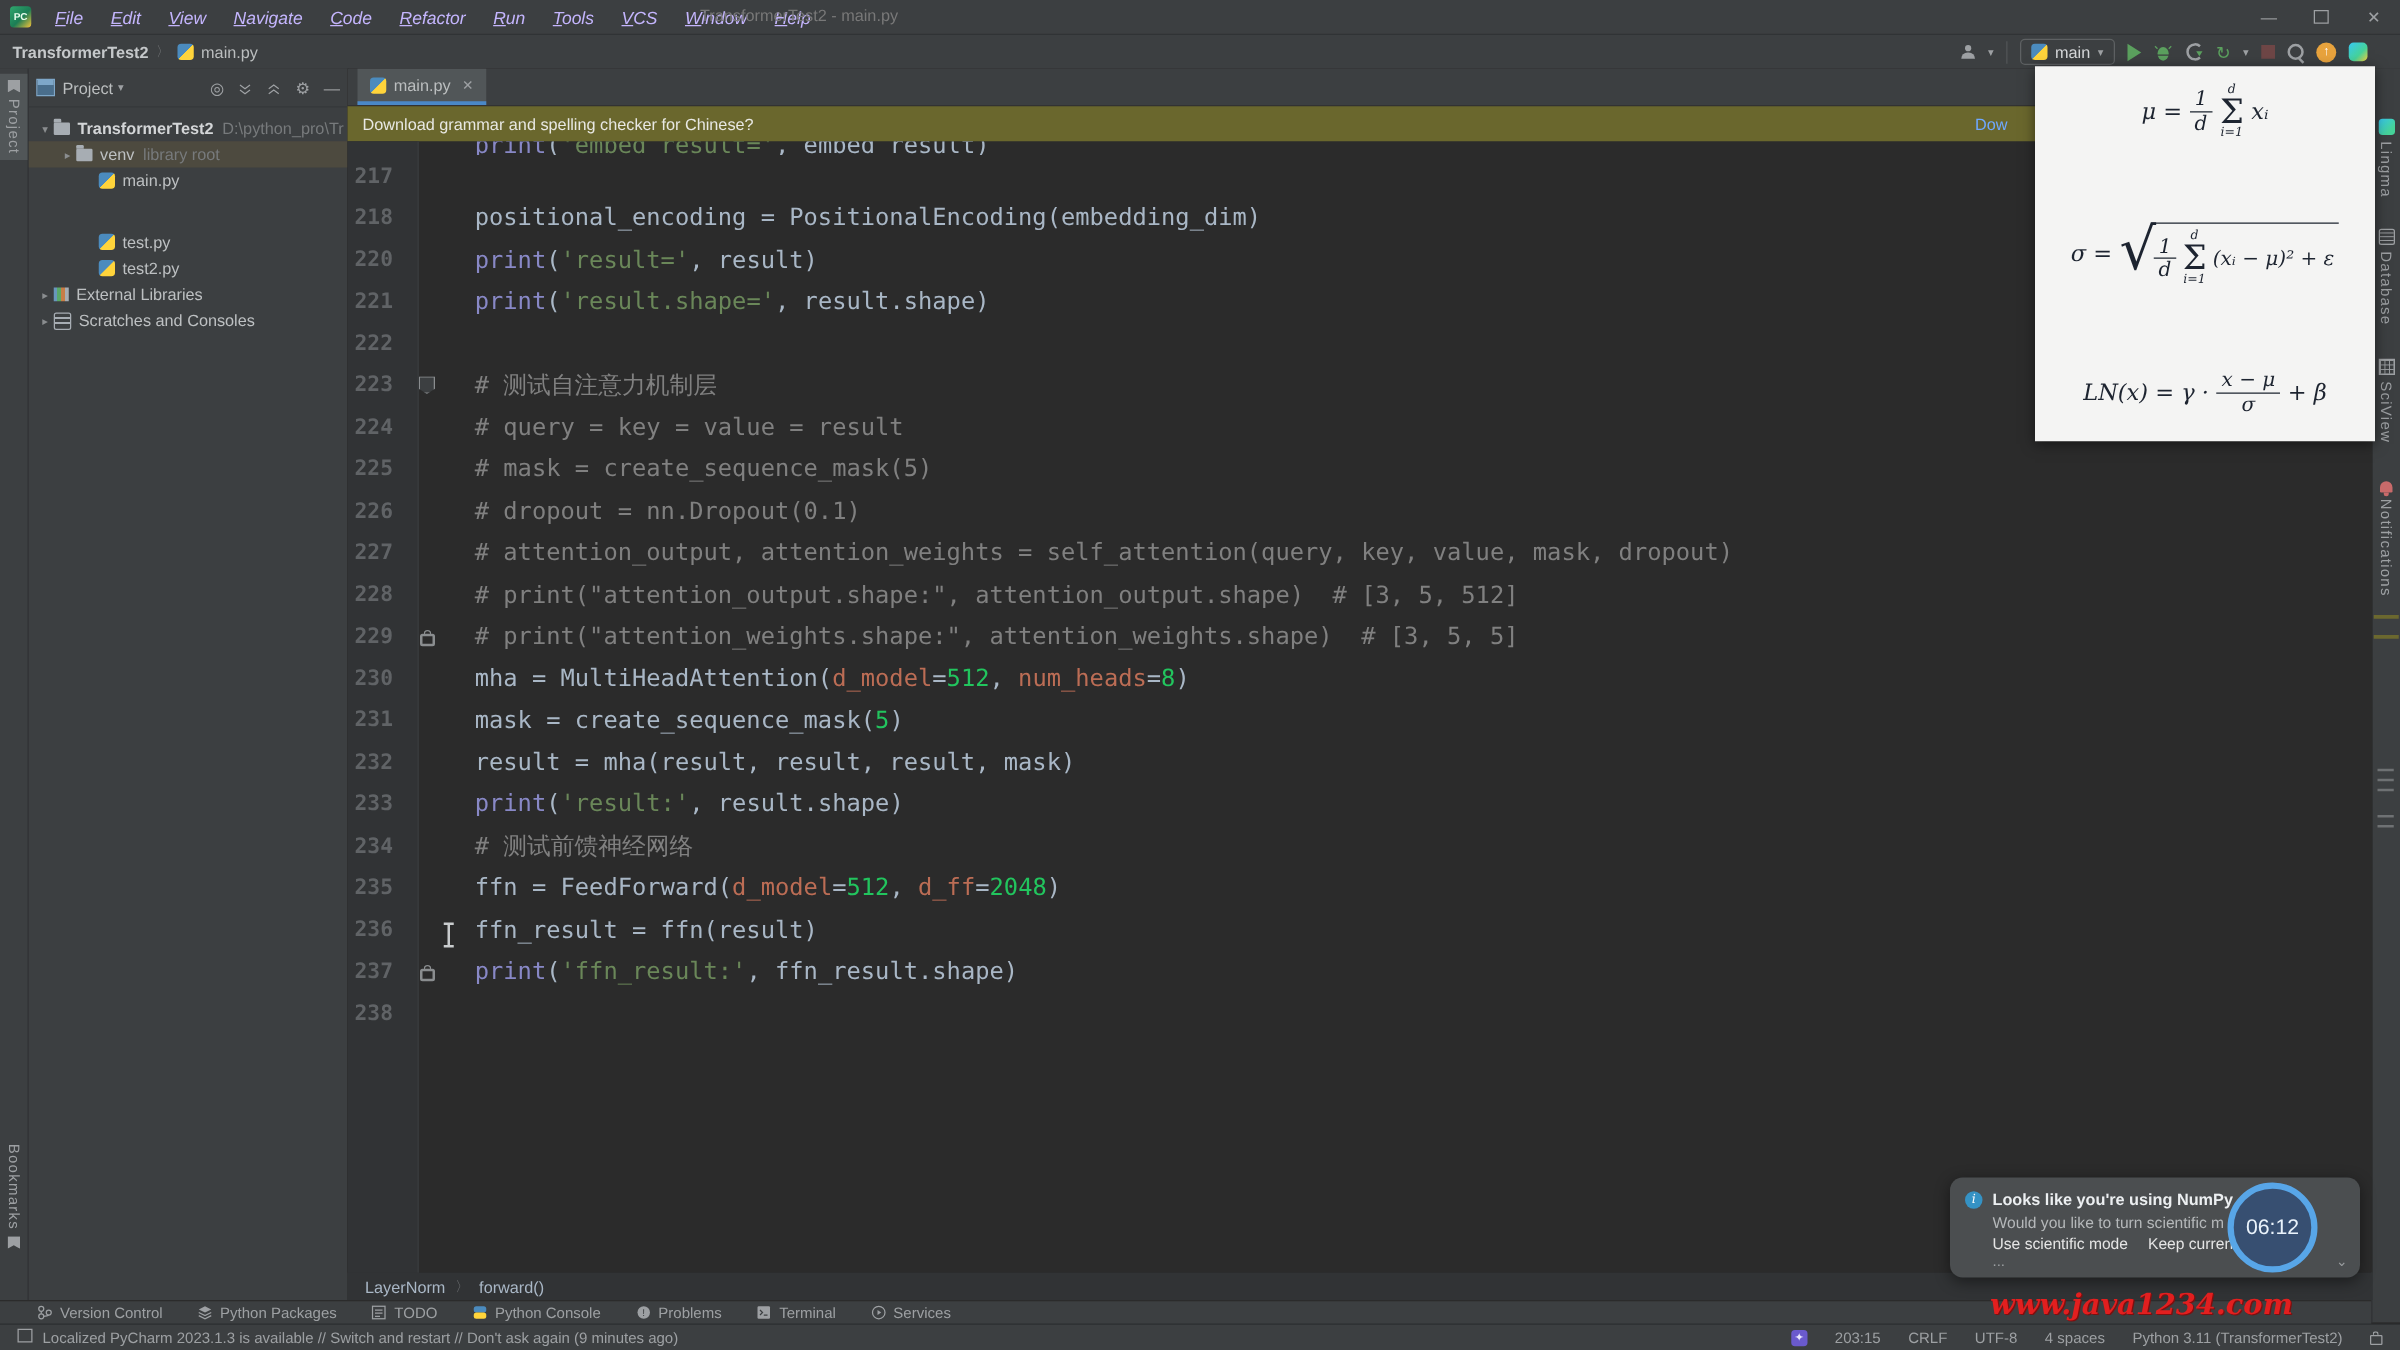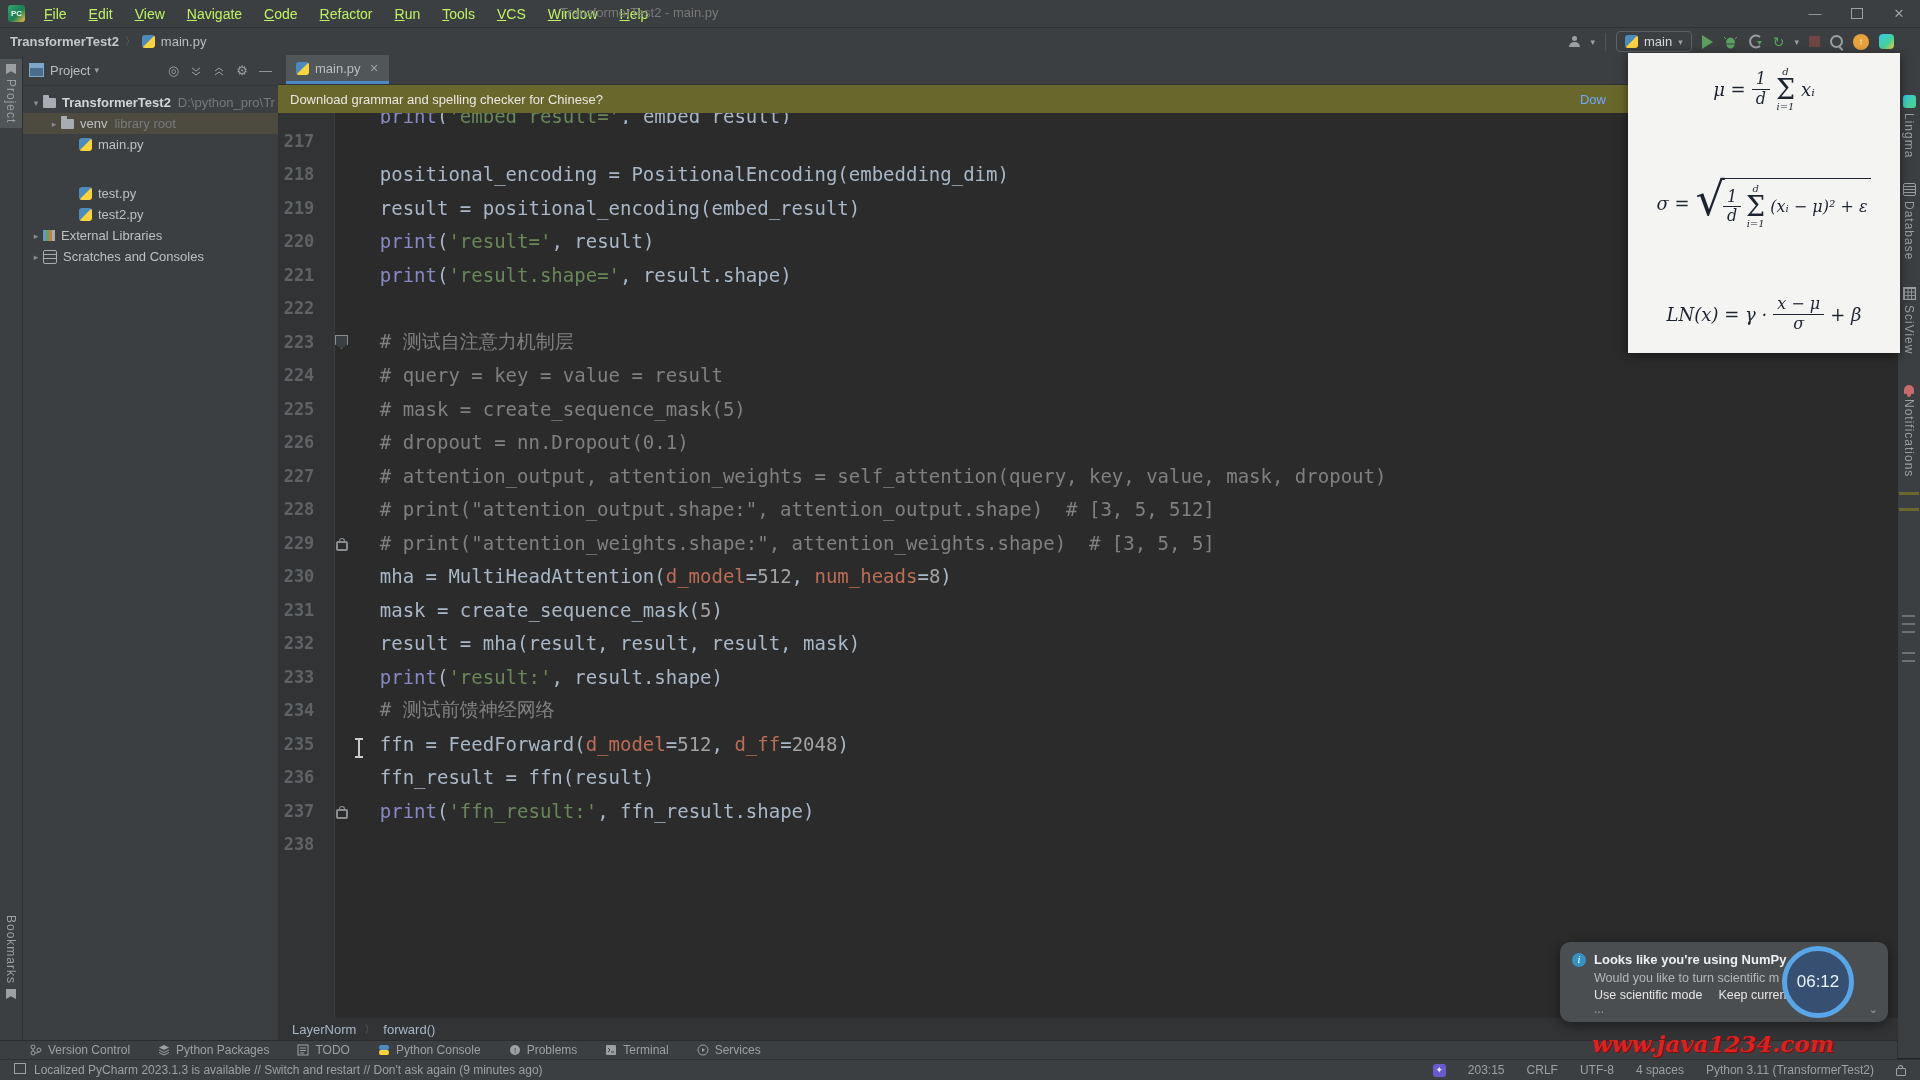--- a/index.html
+++ b/index.html
@@ -6,21 +6,21 @@
   body{width:1920px;height:1080px;position:relative;overflow:hidden;
        font-family:"Liberation Sans",sans-serif;-webkit-font-smoothing:antialiased;}
   .abs{position:absolute;}
   
   #titlebar{left:0;top:0;width:1920px;height:27px;background:#3c3f41;border-bottom:1px solid #303335;
             display:flex;align-items:center;}
   #pc-logo{width:17px;height:17px;margin:0 10px 0 8px;border-radius:3px;
            background:linear-gradient(135deg,#2fa86e 0%,#1c7d55 55%,#f5c33a 100%);
            display:flex;align-items:center;justify-content:center;color:#eaffef;font-size:8px;font-weight:bold;}
   #menu-bar{display:flex;gap:4px;}
-  .menu-item{display:inline-block;color:#bef264;font-size:14px;padding:3px 9px;border-radius:3px;}
+  .menu-item{display:inline-block;color:#c4b5fd;font-size:14px;padding:3px 9px;border-radius:3px;font-style:italic;}
   .menu-item::first-letter{text-decoration:underline;}
   #win-title{left:560px;top:5px;color:#787878;font-size:13px;}
   #win-btns{right:0;top:0;height:27px;display:flex;align-items:center;gap:0;}
   .winbtn{width:42px;height:27px;display:flex;align-items:center;justify-content:center;color:#9da0a3;font-size:13px;}
   .winbtn .maxi{width:10px;height:9px;border:1px solid #9da0a3;}
   #navrow{left:0;top:28px;width:1920px;height:27px;background:#3c3f41;border-bottom:1px solid #2f3234;
           display:flex;align-items:center;}
   #nav-crumb{display:flex;align-items:center;gap:6px;margin-left:10px;}
   #nav-crumb .proj{color:#c5c8ca;font-size:13px;font-weight:bold;}
   .crumb-sep{color:#6f7274;font-size:11px;}
@@ -100,21 +100,21 @@
   .code-line{display:flex;height:33.5px;align-items:center;}
   .gutter-cell{width:56px;flex:0 0 56px;position:relative;text-align:center;color:#606366;
                font-size:17px;padding-right:14px;box-sizing:border-box;font-weight:bold;}
   .gicon{position:absolute;right:-14px;top:3px;width:11px;height:12px;}
   .gicon-lock{border:2px solid #8a8d8f;border-radius:2px;width:8px;height:6px;top:8px;}
   .gicon-lock::before{content:"";position:absolute;left:1px;top:-5px;width:4px;height:4px;
       border:1.5px solid #8a8d8f;border-bottom:none;border-radius:3px 3px 0 0;}
   .gicon-fold{background:#3c3f41;border:1px solid #8a8d8f;clip-path:polygon(0 0,100% 0,100% 70%,50% 100%,0 70%);}
   .code-text{white-space:pre;flex:1;color:#a9b7c6;}
   .tk-d{color:#a9b7c6}.tk-b{color:#8888c6}.tk-s{color:#6a8759}
-  .tk-n{color:#a3a3a3}.tk-k{color:#bc6d55}.tk-c{color:#808080}
+  .tk-n{color:#22c55e}.tk-k{color:#bc6d55}.tk-c{color:#808080}
   #ibeam{left:358px;top:740px;width:2px;height:16px;background:#c9ccce;}
   #ibeam::before,#ibeam::after{content:"";position:absolute;left:-3px;width:8px;height:2px;background:#c9ccce;}
   #ibeam::before{top:-2px}#ibeam::after{bottom:-2px}
   
   #formula-panel{left:1628px;top:53px;width:272px;height:300px;background:#f4f4f3;
        box-shadow:0 2px 10px rgba(0,0,0,.5);color:#1d2430;font-family:"DejaVu Serif",serif;
        display:flex;flex-direction:column;justify-content:space-between;padding:14px 8px 20px;box-sizing:border-box;z-index:30;}
   .frow{display:flex;align-items:center;justify-content:center;gap:6px;font-size:18px;font-style:italic;}
   .mfrac{display:inline-flex;flex-direction:column;align-items:center;line-height:1.15;font-size:16px;}
   .mfrac .fnum{border-bottom:1.5px solid #1d2430;padding:0 4px;}
@@ -347,24 +347,20 @@
     <div id="code-lines">
         <div class="code-line">
           <div class="gutter-cell">217</div>
           <div class="code-text"></div>
         </div>
         <div class="code-line">
           <div class="gutter-cell">218</div>
           <div class="code-text"><span class="tk-d">    positional_encoding = PositionalEncoding(embedding_dim)</span></div>
         </div>
         <div class="code-line">
-          <div class="gutter-cell">219</div>
-          <div class="code-text"><span class="tk-d">    result = positional_encoding(embed_result)</span></div>
-        </div>
-        <div class="code-line">
           <div class="gutter-cell">220</div>
           <div class="code-text"><span class="tk-d">    </span><span class="tk-b">print</span><span class="tk-d">(</span><span class="tk-s">'result='</span><span class="tk-d">, result)</span></div>
         </div>
         <div class="code-line">
           <div class="gutter-cell">221</div>
           <div class="code-text"><span class="tk-d">    </span><span class="tk-b">print</span><span class="tk-d">(</span><span class="tk-s">'result.shape='</span><span class="tk-d">, result.shape)</span></div>
         </div>
         <div class="code-line">
           <div class="gutter-cell">222</div>
           <div class="code-text"></div>

